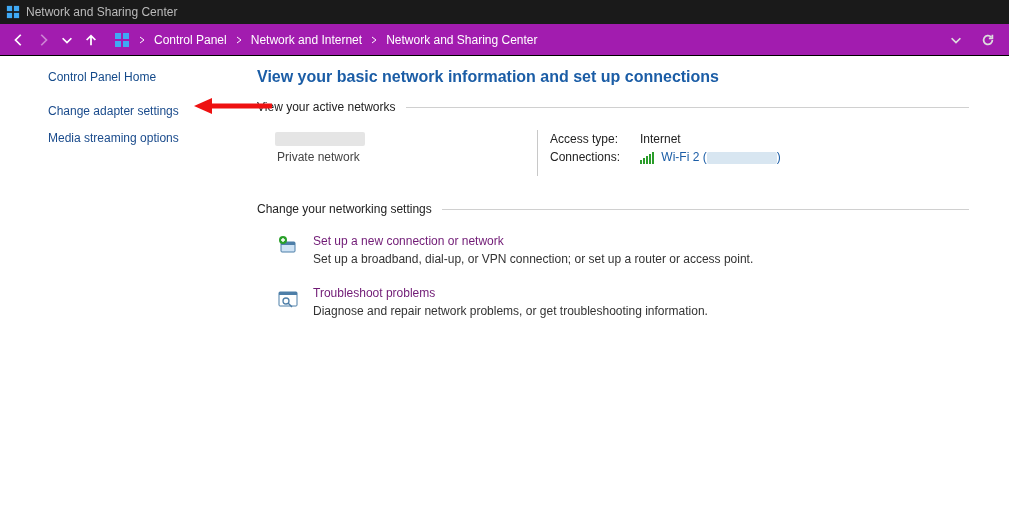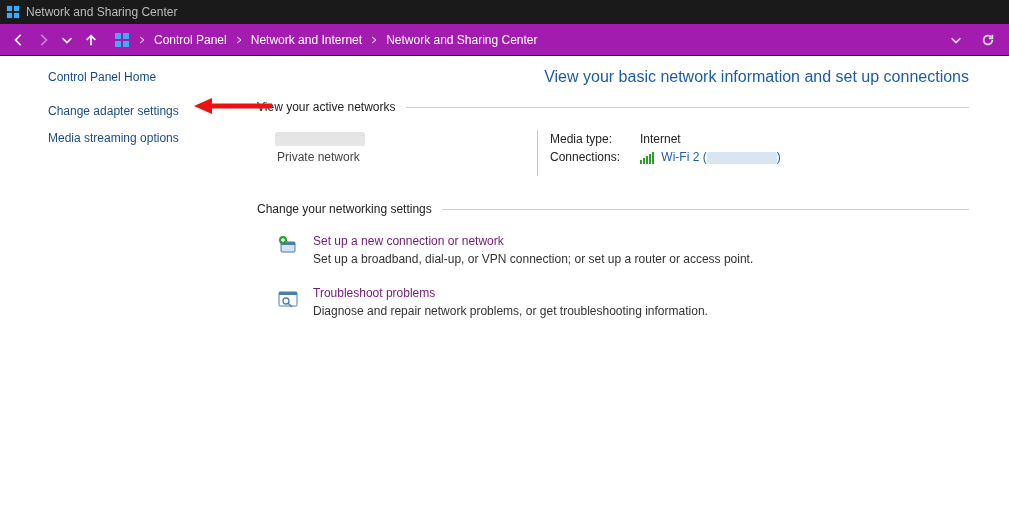--- a/index.html
+++ b/index.html
@@ -26,21 +26,21 @@
 
     
     .content { display: flex; height: calc(508px - 24px - 32px); margin-left: 32px; }
     .sidebar { width: 205px; padding: 14px 16px; font-size: 12px; position: relative; }
     .sidebar a { display: block; color: #1a4b8c; text-decoration: none; margin-bottom: 12px; cursor: pointer; line-height: 1.3; }
     .sidebar a.home { color: #144a8a; margin-bottom: 18px; }
 
     .red-arrow { position: absolute; left: 162px; top: 42px; pointer-events: none; }
 
     .main { flex: 1; padding: 12px 40px 20px 20px; font-size: 12px; }
-    .page-title { color: #1b5da6; font-size: 16px; margin-bottom: 14px; font-weight: 400; text-align: right; }
+    .page-title { color: #1b5da6; font-size: 16px; margin-bottom: 14px; font-weight: 700; }
 
     .section-header { display: flex; align-items: center; margin-bottom: 18px; }
     .section-header span { white-space: nowrap; }
     .section-line { flex: 1; height: 1px; background: #d0d0d0; margin-left: 10px; }
 
     .active-net-row { display: flex; margin-bottom: 8px; }
     .active-net-left { width: 280px; padding-left: 20px; }
     .net-name-blur { width: 90px; height: 14px; background: #e5e5e5; border-radius: 2px; margin-left: -2px; margin-bottom: 4px; }
     .net-type { color: #444; }
     .divider-v { width: 1px; background: #c8c8c8; margin: -2px 12px 0 0; height: 46px; }
@@ -160,21 +160,21 @@
     </div>
 
     <div class="active-net-row">
       <div class="active-net-left">
         <div class="net-name-blur"></div>
         <div class="net-type">Private network</div>
       </div>
       <div class="divider-v"></div>
       <div class="active-net-right">
         <div class="kv-row">
-          <span class="kv-key">Media type:</span>
+          <span class="kv-key">Access type:</span>
           <span class="kv-val">Internet</span>
         </div>
         <div class="kv-row">
           <span class="kv-key">Connections:</span>
           <span class="kv-val">
             <span class="wifi-bars">
               <svg viewBox="0 0 14 12">
                   <rect x="0" y="8" width="2" height="4" fill="#2a9d2a"></rect>
                   <rect x="3" y="6" width="2" height="6" fill="#2a9d2a"></rect>
                   <rect x="6" y="4" width="2" height="8" fill="#2a9d2a"></rect>

